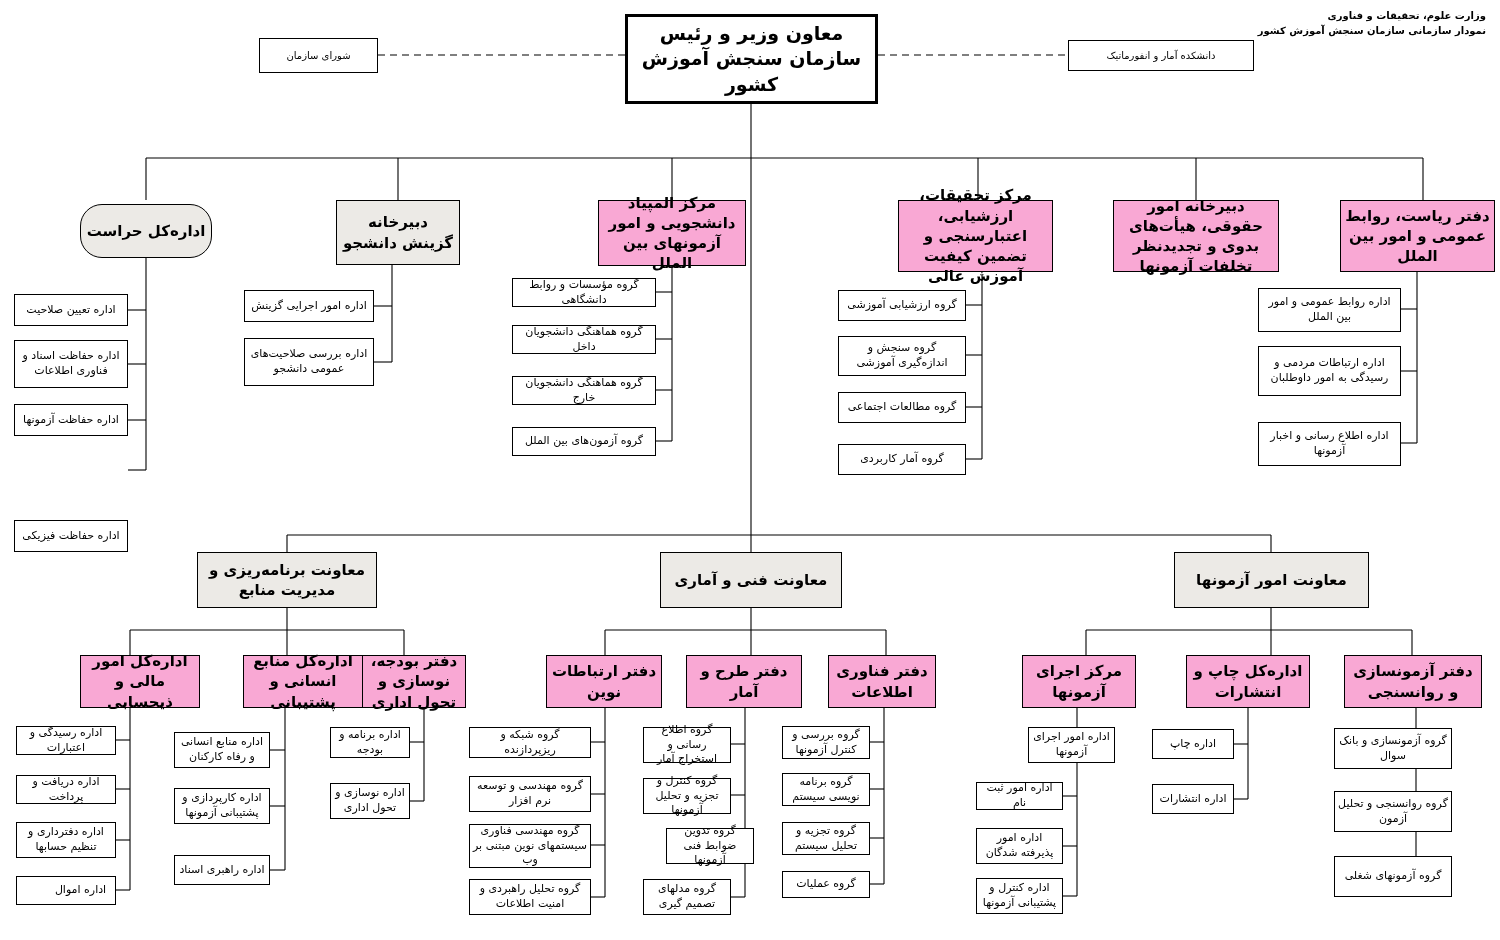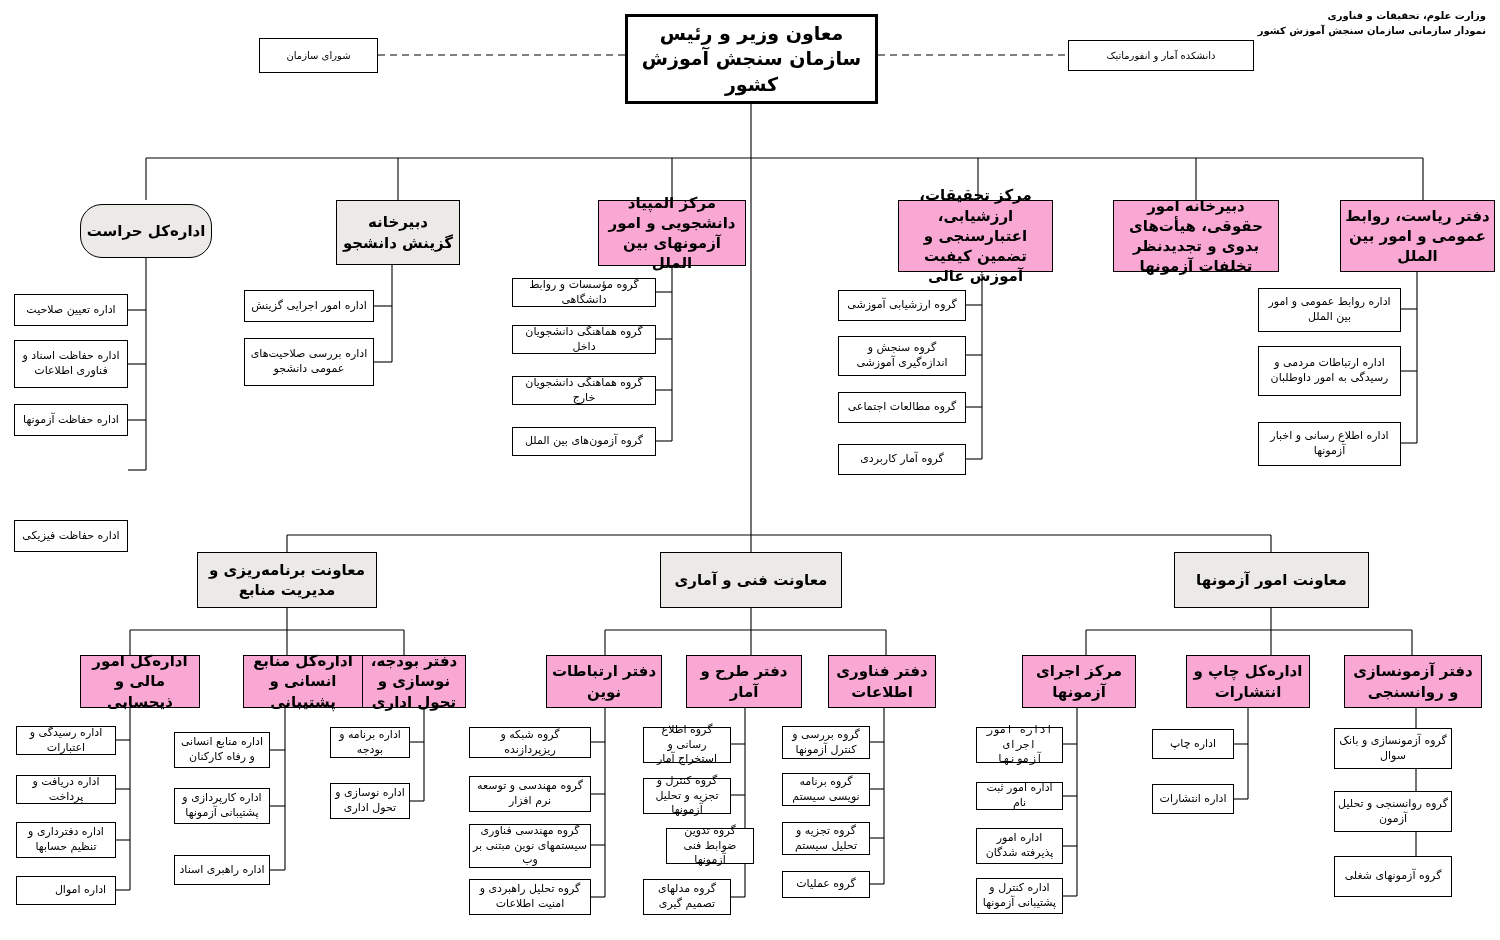--- a/index.html
+++ b/index.html
@@ -309,21 +309,21 @@
     <span>گروه آزمونهای شغلی</span>
   </div>
 
   <div class="node leaf" style="left:1152px;top:729px;width:82px;height:30px;">
     <span>اداره چاپ</span>
   </div>
   <div class="node leaf" style="left:1152px;top:784px;width:82px;height:30px;">
     <span>اداره انتشارات</span>
   </div>
 
-  <div class="node leaf" style="left:976px;top:727px;width:87px;height:36px;font-family:Liberation Mono, monospace;">
+  <div class="node leaf" style="left:1028px;top:727px;width:87px;height:36px;">
     <span>اداره امور اجرای آزمونها</span>
   </div>
   <div class="node leaf" style="left:976px;top:782px;width:87px;height:28px;">
     <span>اداره امور ثبت نام</span>
   </div>
   <div class="node leaf" style="left:976px;top:828px;width:87px;height:36px;">
     <span>اداره امور پذیرفته شدگان</span>
   </div>
   <div class="node leaf" style="left:976px;top:878px;width:87px;height:36px;">
     <span>اداره کنترل و پشتیبانی آزمونها</span>

